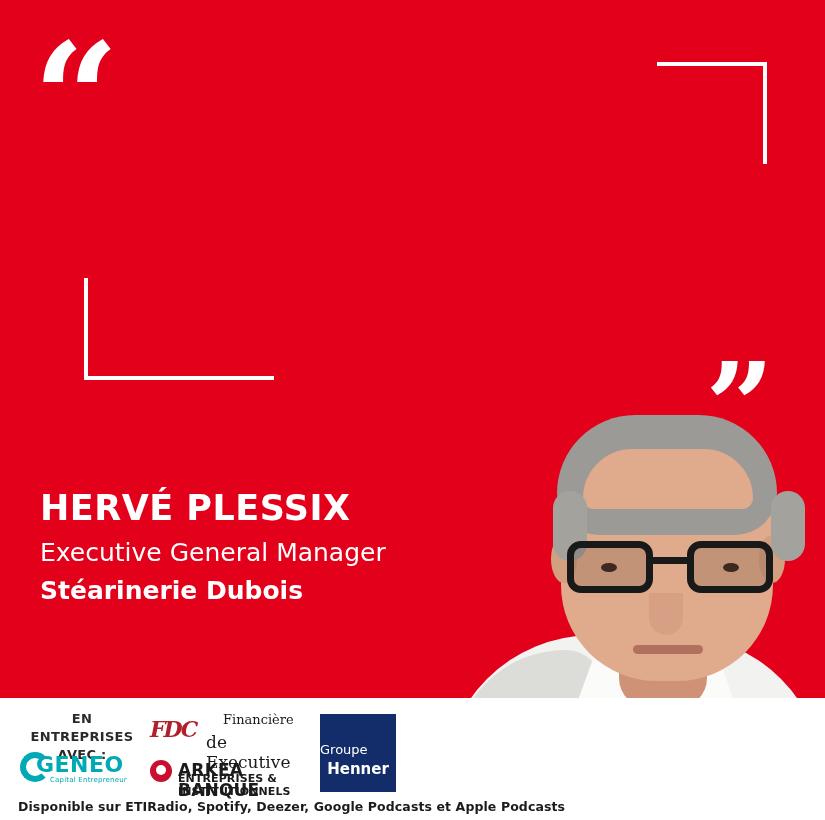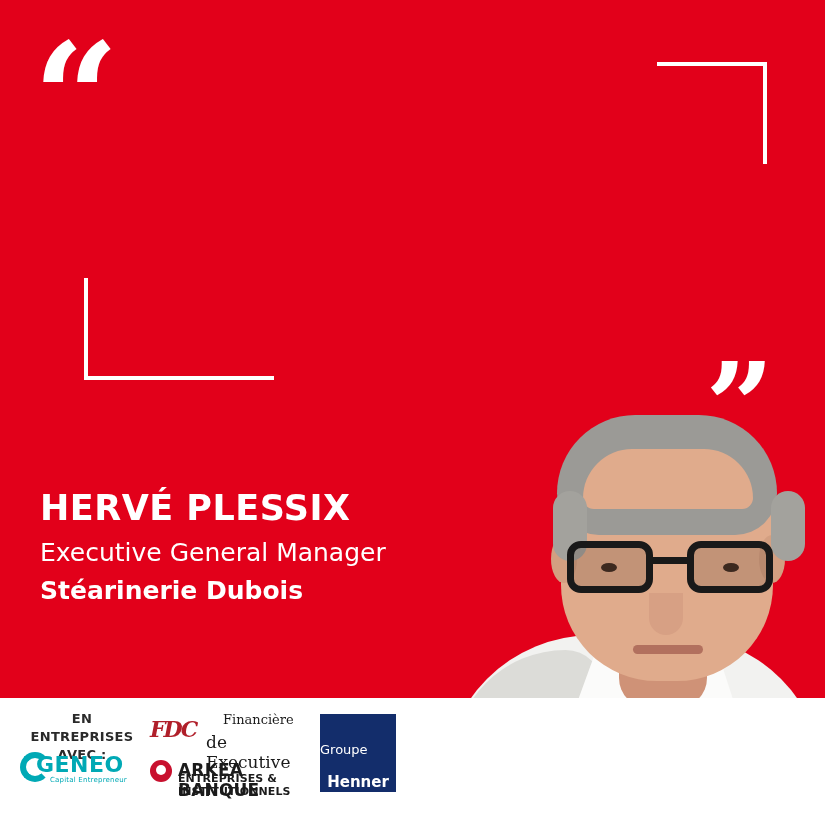--- a/index.html
+++ b/index.html
@@ -444,21 +444,20 @@
   #henner-l2 {
     position: absolute;
     left: 0;
     top: 46px;
     width: 76px;
     text-align: center;
     color: #ffffff;
     font-family: "DejaVu Sans", sans-serif;
     font-weight: 700;
     font-size: 15px;
-    margin-top: 13px;
   }
 
   #availability {
     position: absolute;
     left: 18px;
     bottom: 6px;
     color: #1b1b1b;
     font-family: "DejaVu Sans", sans-serif;
     font-weight: 700;
     font-size: 12.5px;
@@ -527,15 +526,16 @@
       <div id="arkea-mark"></div>
       <div id="arkea-name">ARKEA BANQUE</div>
       <div id="arkea-sub">ENTREPRISES &amp; INSTITUTIONNELS</div>
     </div>
 
     <div id="logo-henner">
       <div id="henner-l1">Groupe</div>
       <div id="henner-l2">Henner</div>
     </div>
 
+    <div id="availability">Disponible sur ETIRadio, Spotify, Deezer, Google Podcasts et Apple Podcasts</div>
   </div>
 
 </div>
 
 </body></html>

